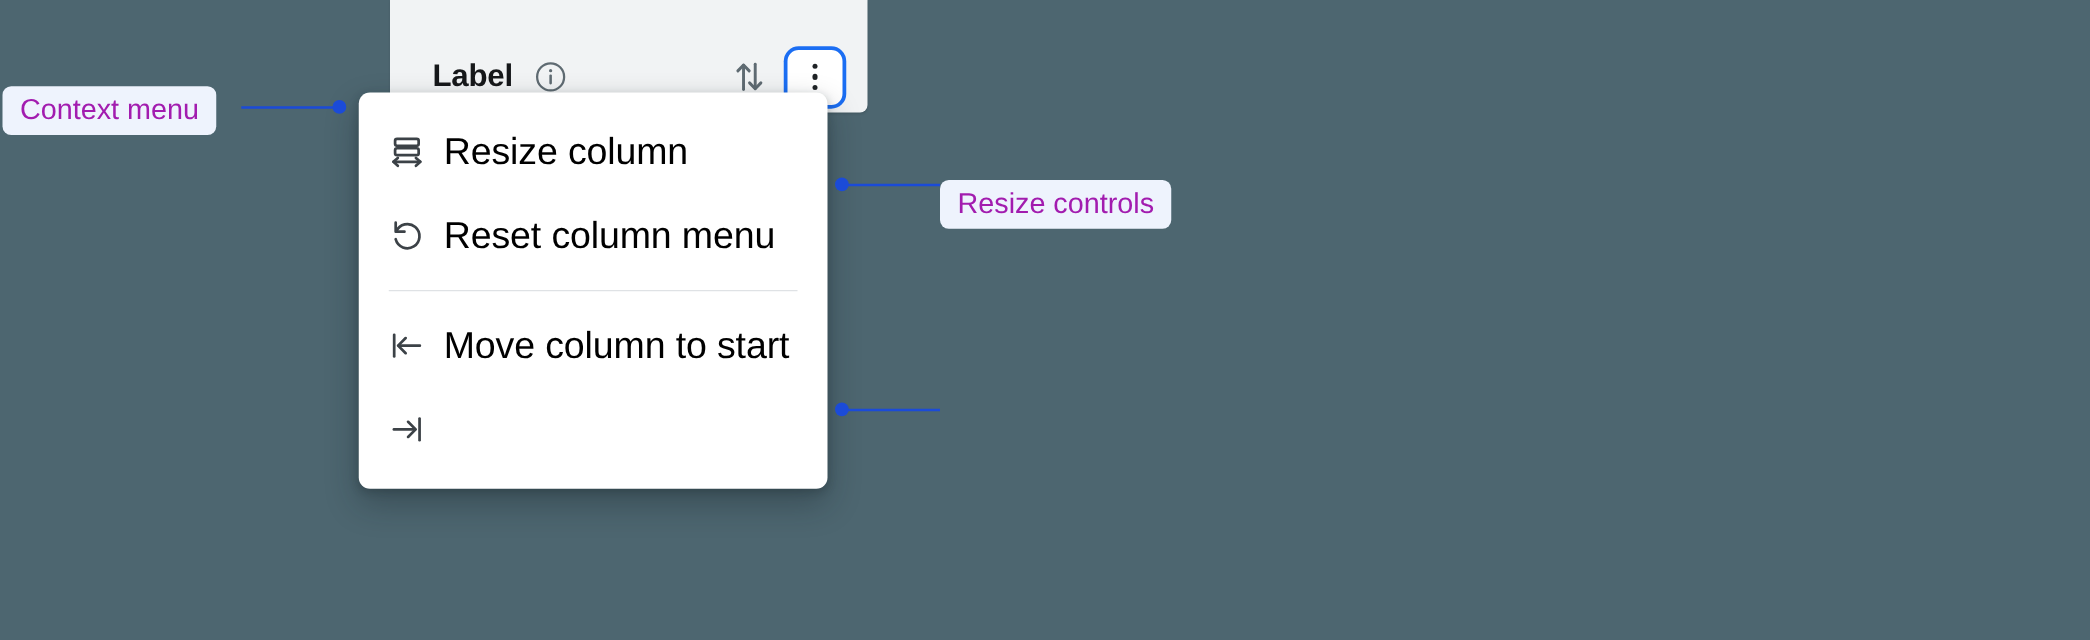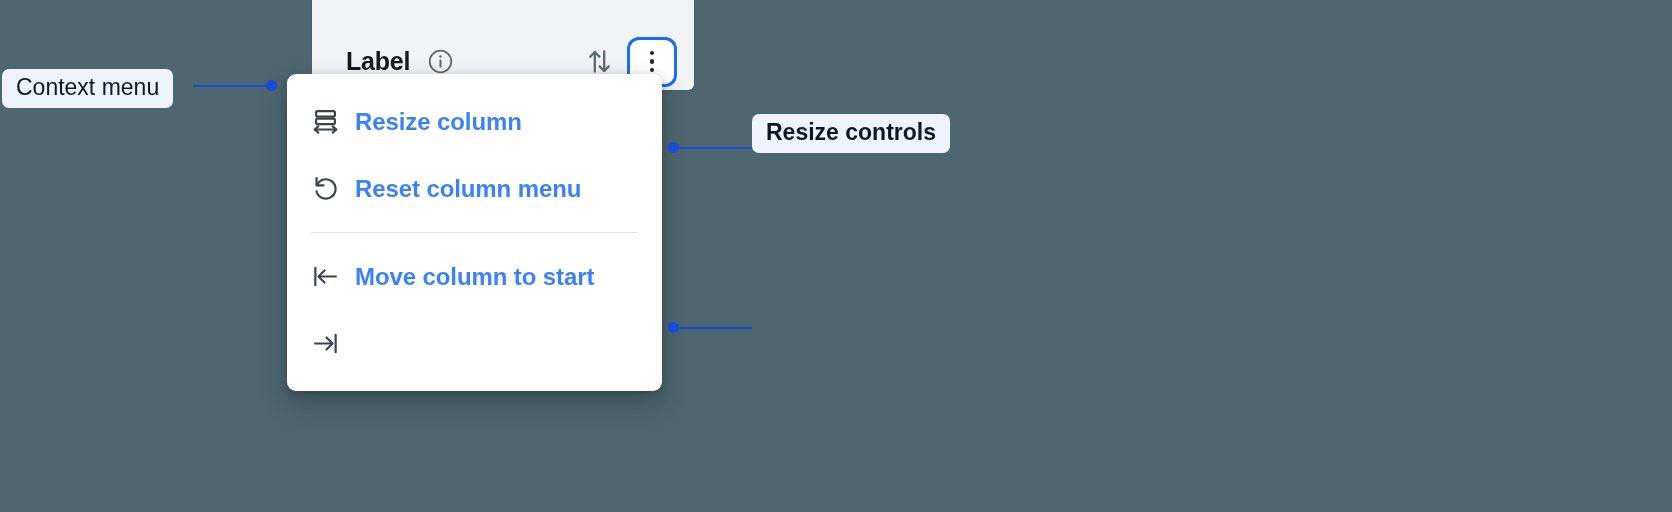--- a/index.html
+++ b/index.html
@@ -118,37 +118,36 @@
   .menu-item .mi-icon {
     width: 32px;
     height: 32px;
     flex: none;
     display: inline-flex;
     align-items: center;
     justify-content: center;
     margin-right: 14px;
   }
   .menu-item .mi-label {
-    font-size: 24px;
-    color: #3b82f6;
+    font-size: 30px;
+    color: #000000;
     letter-spacing: -0.1px;
     white-space: nowrap;
-    font-weight: bold;
   }
   .menu-divider {
     height: 1px;
     background: #dfe2e5;
     margin: 10px 24px 10px 24px;
   }
 
   
   .annot {
     position: absolute;
     background: #eef3fd;
-    color: #0f172a;
+    color: #a21caf;
     font-size: 23px;
     border-radius: 7px;
     padding: 7px 14px 9px 14px;
     white-space: nowrap;
     line-height: 1;
     box-sizing: border-box;
   }
   .connector {
     position: absolute;
     height: 2px;
@@ -258,20 +257,20 @@
         </svg>
       </span>
     </div>
 
   </div>
 
   <div class="annot" style="left:2px; top:69px;">Context menu</div>
   <div class="connector" style="left:193px; top:85px; width:78px;"></div>
   <div class="connector-dot" style="left:266px; top:80px;"></div>
 
-  <div class="annot" style="left:752px; top:114px;font-weight:bold;">Resize controls</div>
+  <div class="annot" style="left:752px; top:144px;">Resize controls</div>
   <div class="connector" style="left:674px; top:147px; width:78px;"></div>
   <div class="connector-dot" style="left:668px; top:142px;"></div>
 
   <div class="connector" style="left:674px; top:327px; width:78px;"></div>
   <div class="connector-dot" style="left:668px; top:322px;"></div>
 
 </div>
 
 </body></html>

